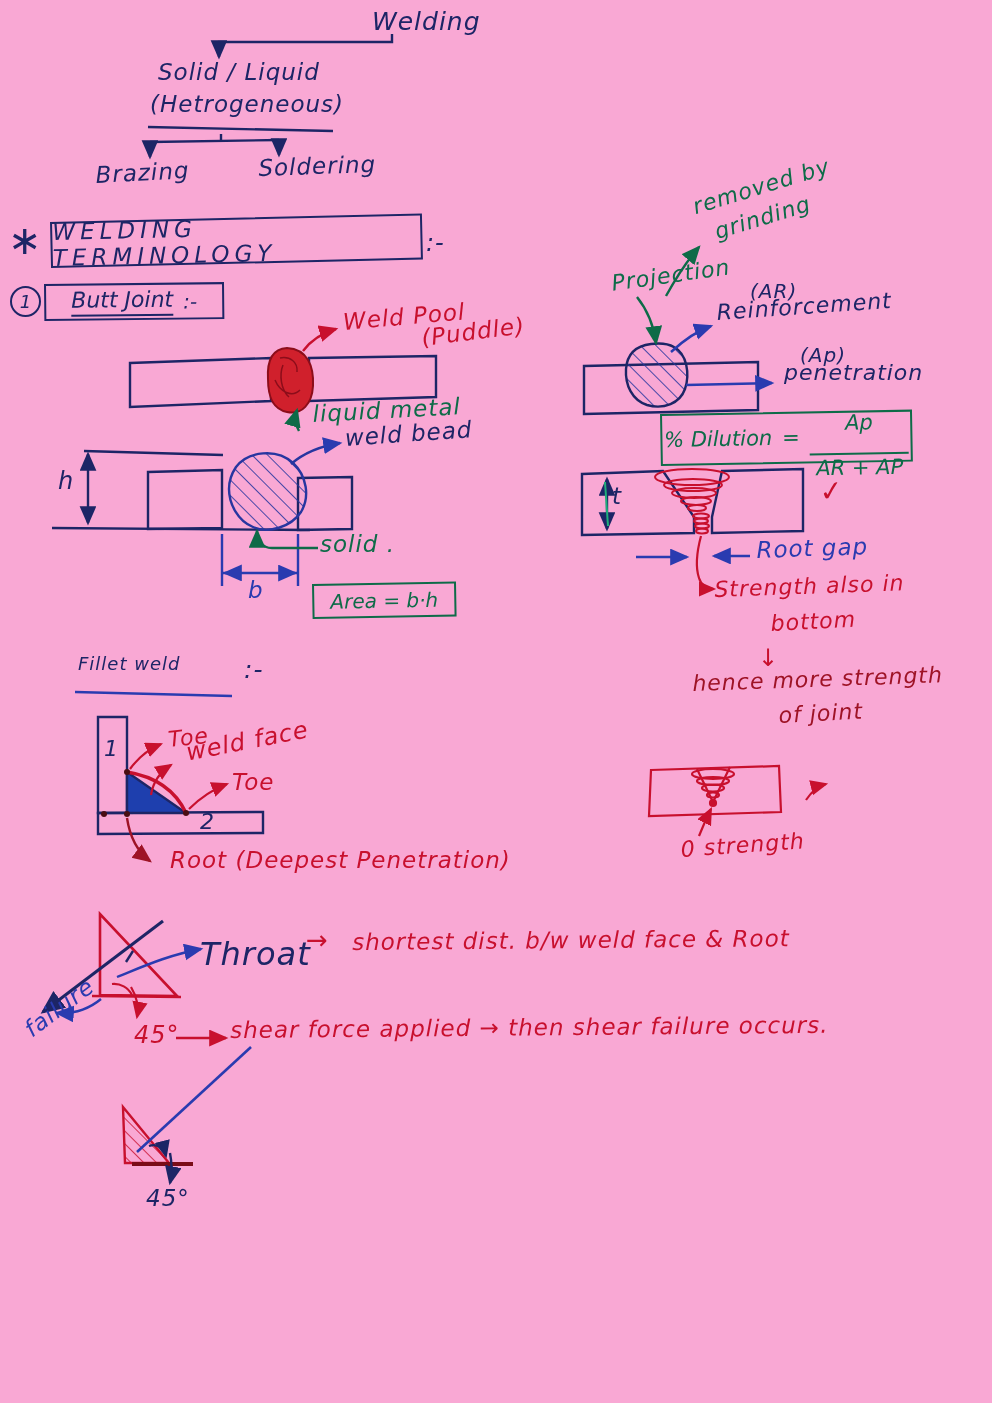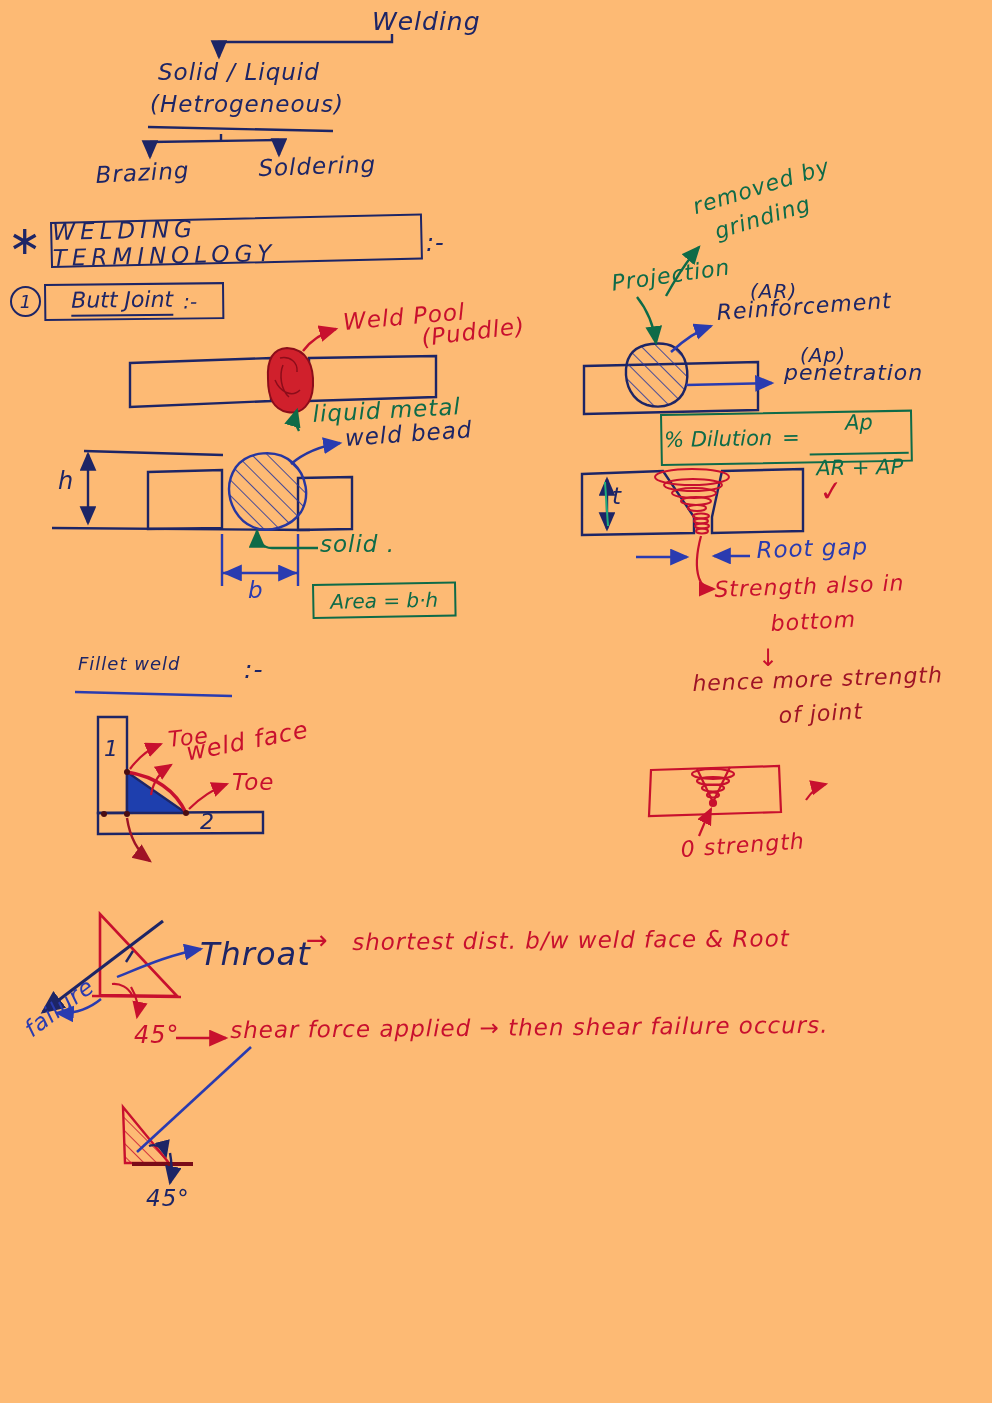--- a/index.html
+++ b/index.html
@@ -1,16 +1,16 @@
 <!DOCTYPE html>
 <html><head>
 <meta charset="utf-8">
 <style>
   html,body{margin:0;padding:0;background:#ffffff;}
-  #page{position:relative;width:992px;height:1403px;background:#fdba74;overflow:hidden;
+  #page{position:relative;width:992px;height:1403px;background:#f9a8d4;overflow:hidden;
         font-family:"DejaVu Sans",sans-serif;}
   svg.sketch{position:absolute;left:0;top:0;}
   .lbl{position:absolute;white-space:nowrap;font-style:italic;letter-spacing:1px;
        font-size:22px;line-height:1.1;transform-origin:left top;}
   .navy{color:#1d2566;}
   .blue{color:#2a3bb0;}
   .red{color:#c8102e;}
   .green{color:#0e6b48;}
   .dred{color:#9e1326;}
   .hand-box{position:absolute;border:2.5px solid #1d2566;display:flex;align-items:center;
@@ -229,20 +229,21 @@
   <div class="lbl dred" style="left:778px;top:704px;transform:rotate(-3deg);">of joint</div>
   <div class="lbl red" style="left:680px;top:838px;transform:rotate(-4deg);">0 strength</div>
 
   <div class="lbl navy" style="left:78px;top:654px;font-size:18px;">Fillet weld</div>
   <div class="lbl navy" style="left:244px;top:656px;font-size:25px;">:-</div>
   <div class="lbl navy" style="left:104px;top:737px;">1</div>
   <div class="lbl navy" style="left:200px;top:810px;">2</div>
   <div class="lbl red" style="left:167px;top:728px;transform:rotate(-6deg);">Toe</div>
   <div class="lbl red" style="left:184px;top:740px;font-size:24px;transform:rotate(-11deg);">weld face</div>
   <div class="lbl red" style="left:232px;top:770px;font-size:23px;">Toe</div>
+  <div class="lbl red" style="left:170px;top:848px;font-size:23px;">Root (Deepest Penetration)</div>
 
   <div class="lbl navy" style="left:200px;top:926px;font-size:32px;margin-top:11px;">Throat</div>
   <div class="lbl red" style="left:306px;top:926px;font-size:26px;font-style:normal;">→</div>
   <div class="lbl red" style="left:352px;top:930px;font-size:23px;transform:rotate(-0.5deg);">shortest dist. b/w weld face &amp; Root</div>
   <div class="lbl blue" style="left:20px;top:1022px;font-size:23px;transform:rotate(-37deg);">failure</div>
   <div class="lbl red" style="left:134px;top:1022px;font-size:24px;">45°</div>
   <div class="lbl red" style="left:230px;top:1018px;font-size:23px;transform:rotate(-0.5deg);">shear force applied → then shear failure occurs.</div>
   <div class="lbl navy" style="left:146px;top:1186px;font-size:23px;">45°</div>
 
 </div>

